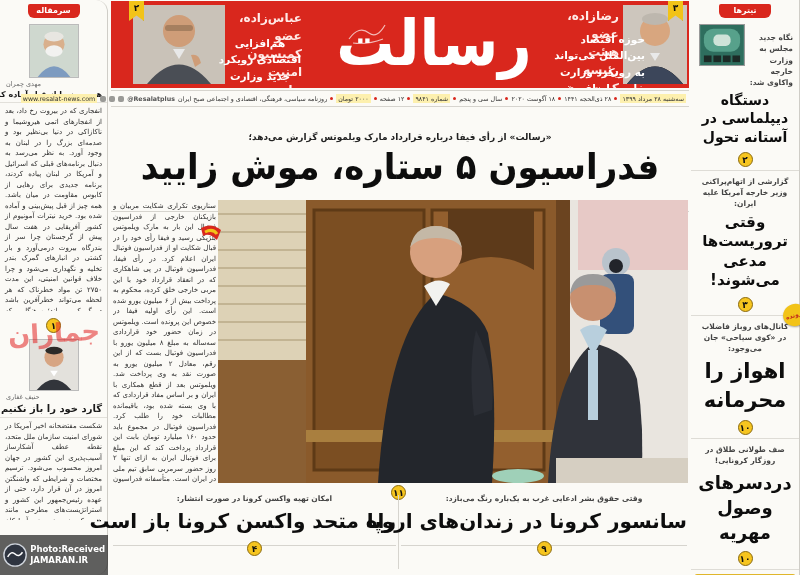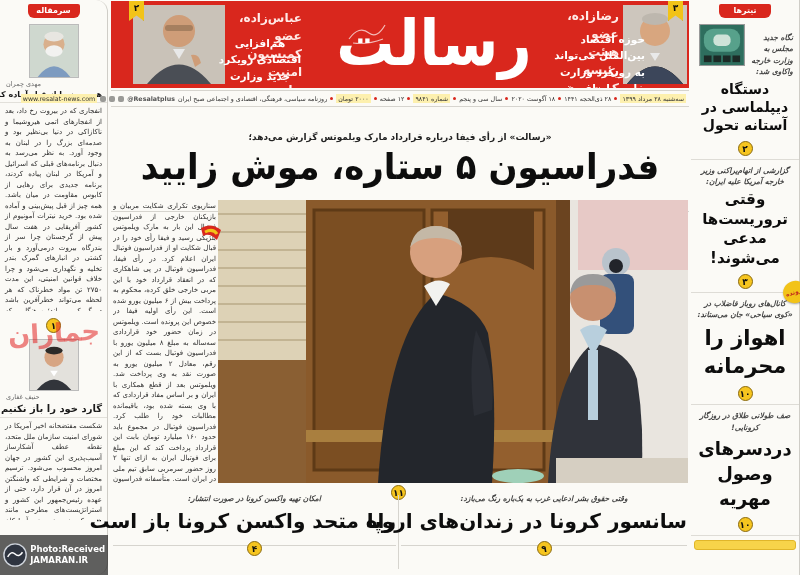--- a/index.html
+++ b/index.html
@@ -13,21 +13,21 @@
   .col-left   { position:absolute; left:0;   top:0; width:108px; height:575px; border-right:1px solid #cfcdc7; background:#fbfaf6;border-radius:12px; }
   .col-main   { position:absolute; left:111px; top:0; width:578px; height:575px; }
   .col-right  { position:absolute; left:691px; top:0; width:109px; height:575px; border-right:1px solid #cfcdc7; }
 
   
   .tag {
     display:block; margin:4px auto 0; width:52px; padding:2px 0 3px;
     background:#d9271d; color:#fff; text-align:center;
     font-size:8px; font-weight:bold; border-radius:2px 2px 6px 6px;
   }
-  .kicker { font-size:7.5px; font-weight:bold; color:#444; text-align:center; line-height:1.5;font-style:italic; }
+  .kicker { font-size:7.5px; font-weight:bold; color:#444; text-align:center; line-height:1.5; }
   .page-circle {
     display:inline-block; width:15px; height:15px; border-radius:50%;
     background:#f6c51f; border:1px solid #8a6a10; color:#111;
     font-size:9px; line-height:14px; text-align:center; font-weight:bold;
   }
   .body-text {
     font-size:7px; line-height:1.5; text-align:justify; color:#2b2b2b; overflow:hidden;
   }
   .pennant {
     position:absolute; width:15px; height:20px; background:#f2c318;
@@ -328,21 +328,21 @@
     </div>
 
     <div class="sb-item">
       <div class="kicker">گزارشی از اتهام‌پراکنی وزیر خارجه آمریکا علیه ایران:</div>
       <div class="headline" style="font-size:15px;">وقتی تروریست‌ها مدعی می‌شوند!</div>
       <div class="sb-circle"><span class="page-circle">۳</span></div>
     </div>
 
     <div class="sb-item">
       <div class="badge-parvandeh">پرونده</div>
-      <div class="kicker">کانال‌های روباز فاضلاب در «کوی سیاحی» جان می‌ستاند:</div>
+      <div class="kicker">کانال‌های روباز فاضلاب در «کوی سیاحی» جان می‌وجود:</div>
       <div class="headline" style="font-size:21px; line-height:1.35;">اهواز را محرمانه</div>
       <div class="sb-circle"><span class="page-circle">۱۰</span></div>
     </div>
 
     <div class="sb-item">
       <div class="kicker">صف طولانی طلاق در روزگار کرونایی!</div>
       <div class="headline" style="font-size:18px; line-height:1.4;">دردسرهای وصول مهریه</div>
       <div class="sb-circle"><span class="page-circle">۱۰</span></div>
     </div>
 

